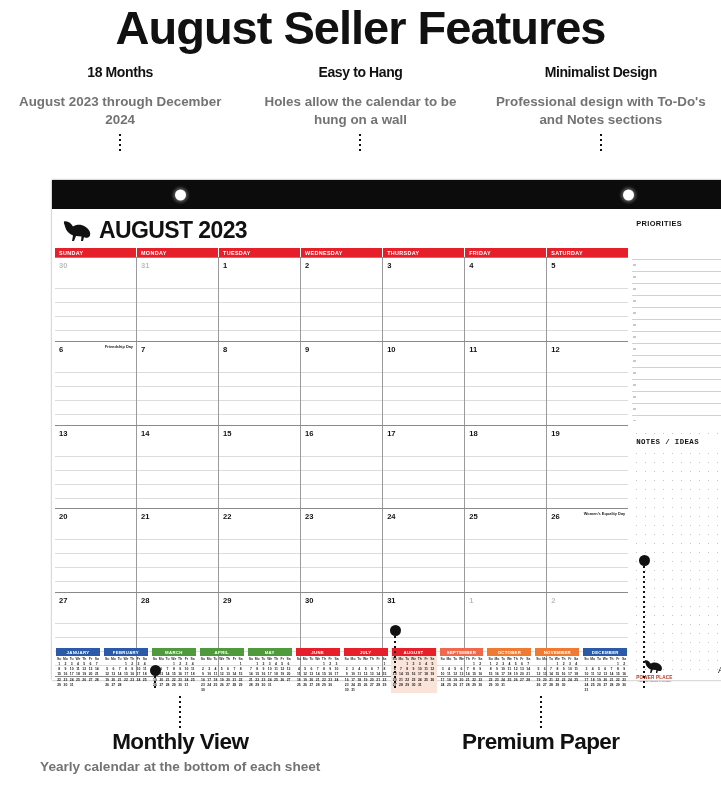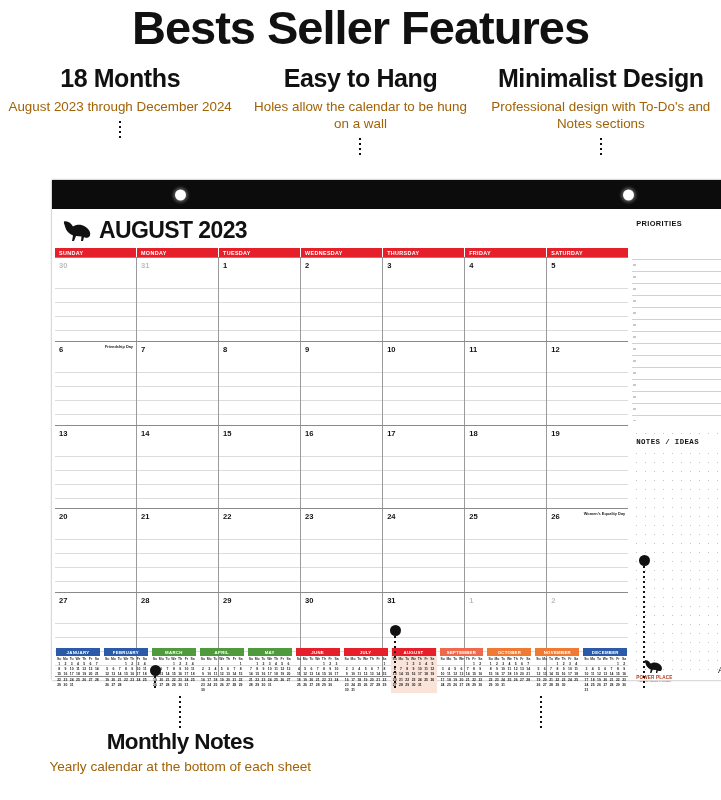--- a/index.html
+++ b/index.html
@@ -27,31 +27,31 @@
     display:flex;
     width:721px;
   }
   .feature-row.top{ margin-top:14px; }
   .feature{
     flex:1 1 0;
     text-align:center;
     padding:0 6px;
   }
   .feature h3{
-    font-size:25px;
+    font-size:14px;
     font-weight:bold;
     letter-spacing:-0.4px;
     line-height:1.1;
-    margin-bottom:5px;
+    margin-bottom:13px;
   }
   .feature p{
     font-size:13.4px;
     line-height:1.28;
-    font-weight:400;
-    color:#a16207;
+    font-weight:700;
+    color:#737373;
   }
   .dotline{
     width:2px;
     margin:6px auto 0;
     background-image:linear-gradient(to bottom,#111 0 2px, transparent 2px 5px);
     background-size:2px 5px;
     background-repeat:repeat-y;
   }
   .dotline.t{ height:18px; }
   .dotline.b{ height:34px; }
@@ -286,21 +286,21 @@
     letter-spacing:-0.6px;
     margin-bottom:3px;
   }
   .feature-row.bottom p{ font-size:13.6px; }
 </style>
 </head>
 <body>
 
 <div class="page">
 
-  <h1 class="main-title">Bests Seller Features</h1>
+  <h1 class="main-title">August Seller Features</h1>
 
   <div class="feature-row top">
     <div class="feature">
       <h3>18 Months</h3>
       <p>August 2023 through
 December 2024</p>
       <div class="dotline t"></div>
     </div>
     <div class="feature">
       <h3>Easy to Hang</h3>
@@ -1080,22 +1080,23 @@
 
   <div class="bigdot" style="left:639px; top:555px;"></div>
   <div class="conn" style="left:643px; top:566px; height:124px;"></div>
 
   <div class="bigdot" style="left:150px; top:665px;"></div>
   <div class="conn" style="left:154px; top:676px; height:14px;"></div>
 
   <div class="feature-row bottom">
     <div class="feature">
       <div class="dotline b"></div>
-      <h3>Monthly Notes</h3>
+      <h3>Monthly View</h3>
       <p>Yearly calendar
 at the bottom of each sheet</p>
     </div>
     <div class="feature">
       <div class="dotline b"></div>
+      <h3>Premium Paper</h3>
     </div>
   </div>
 
 </div>
 
 </body></html>

